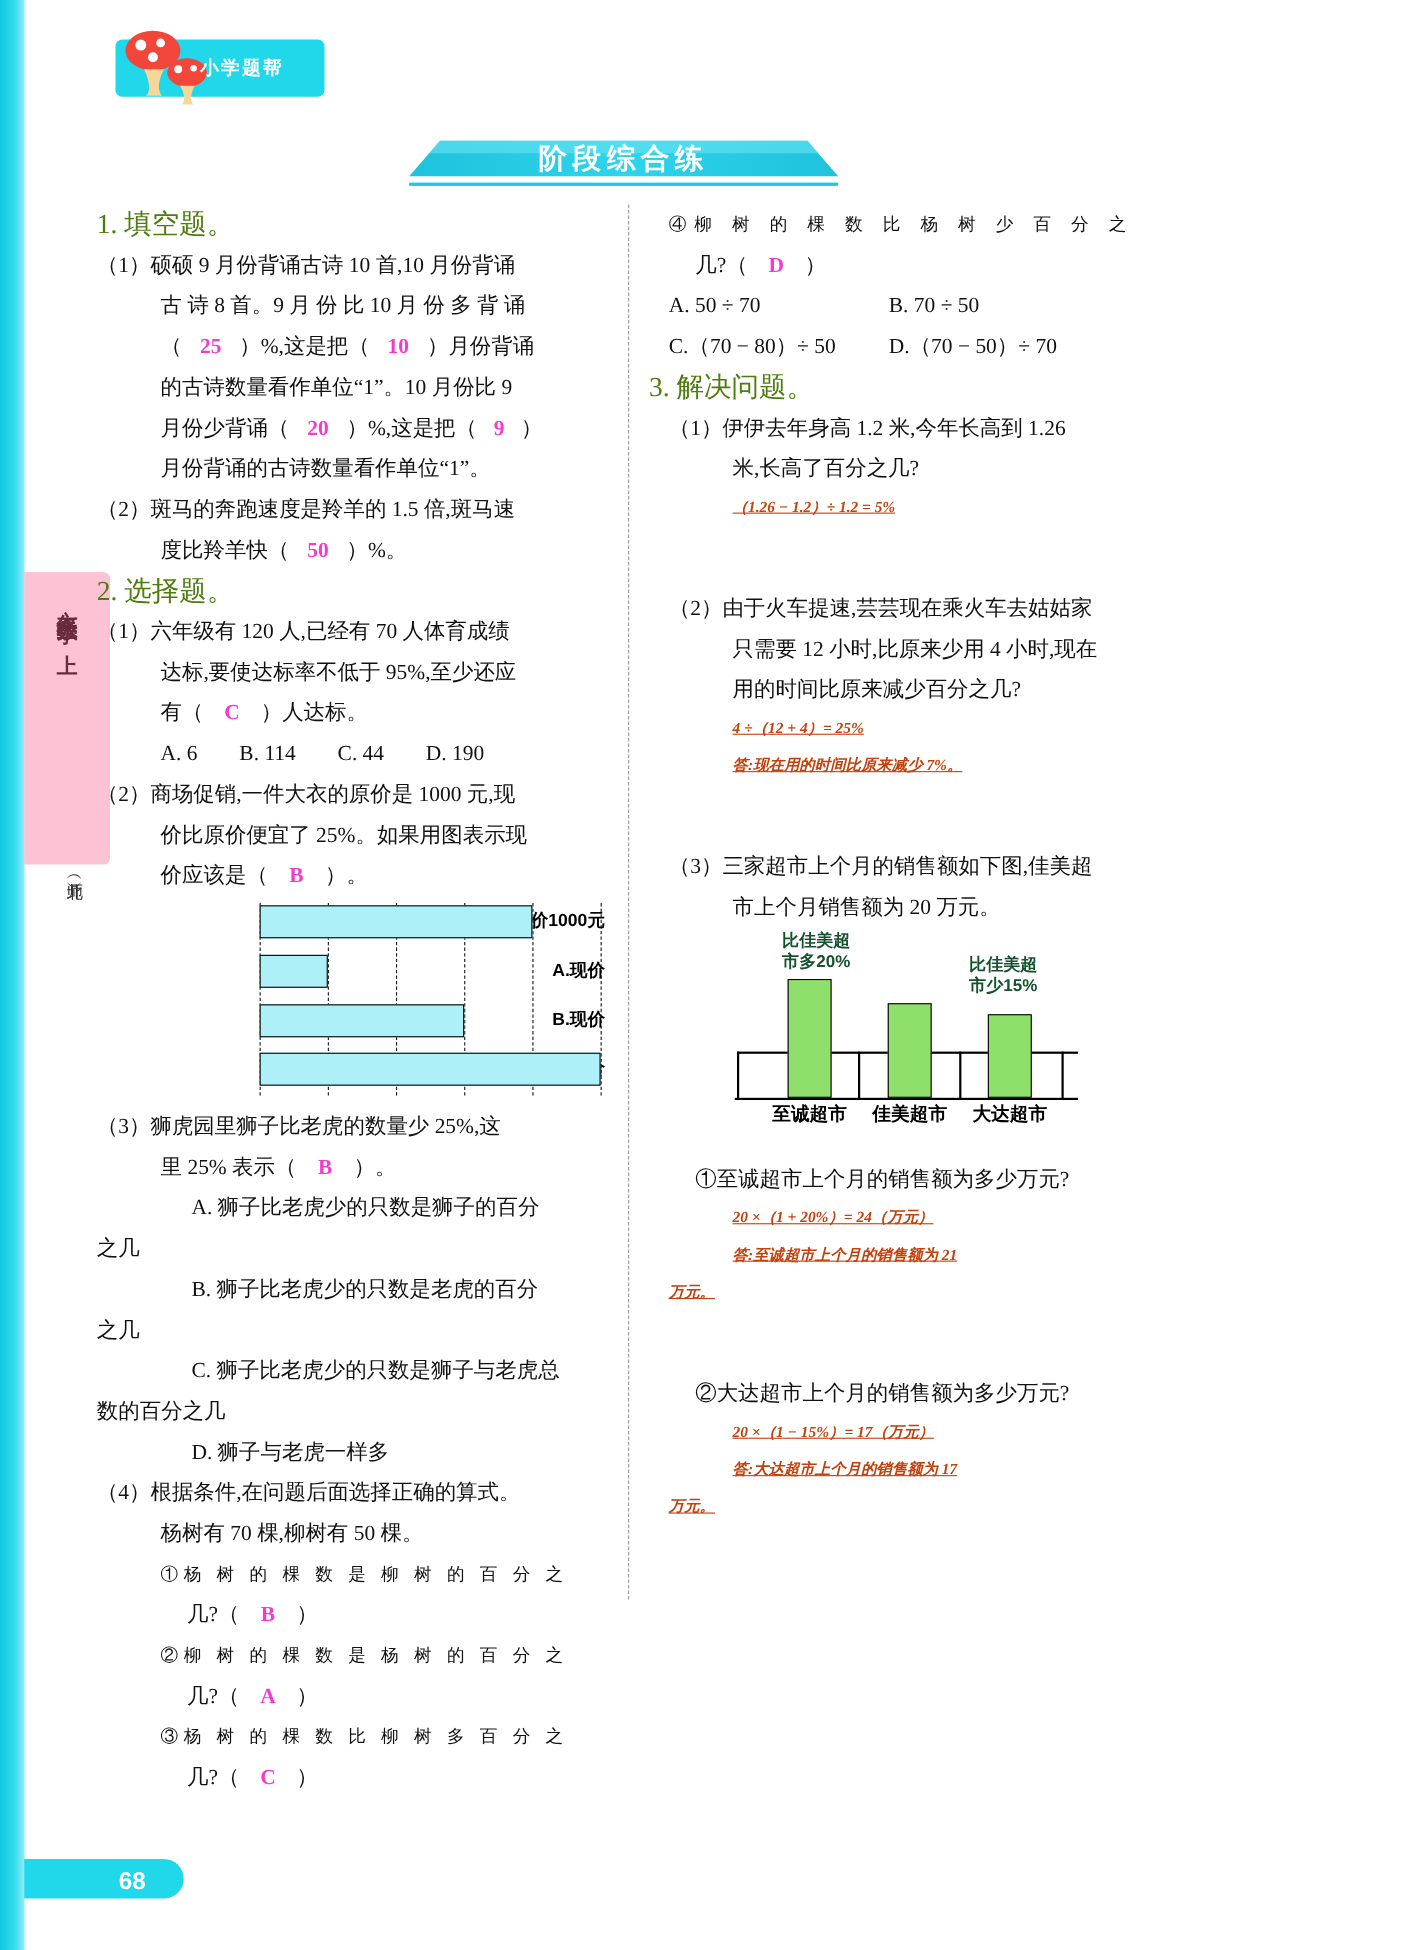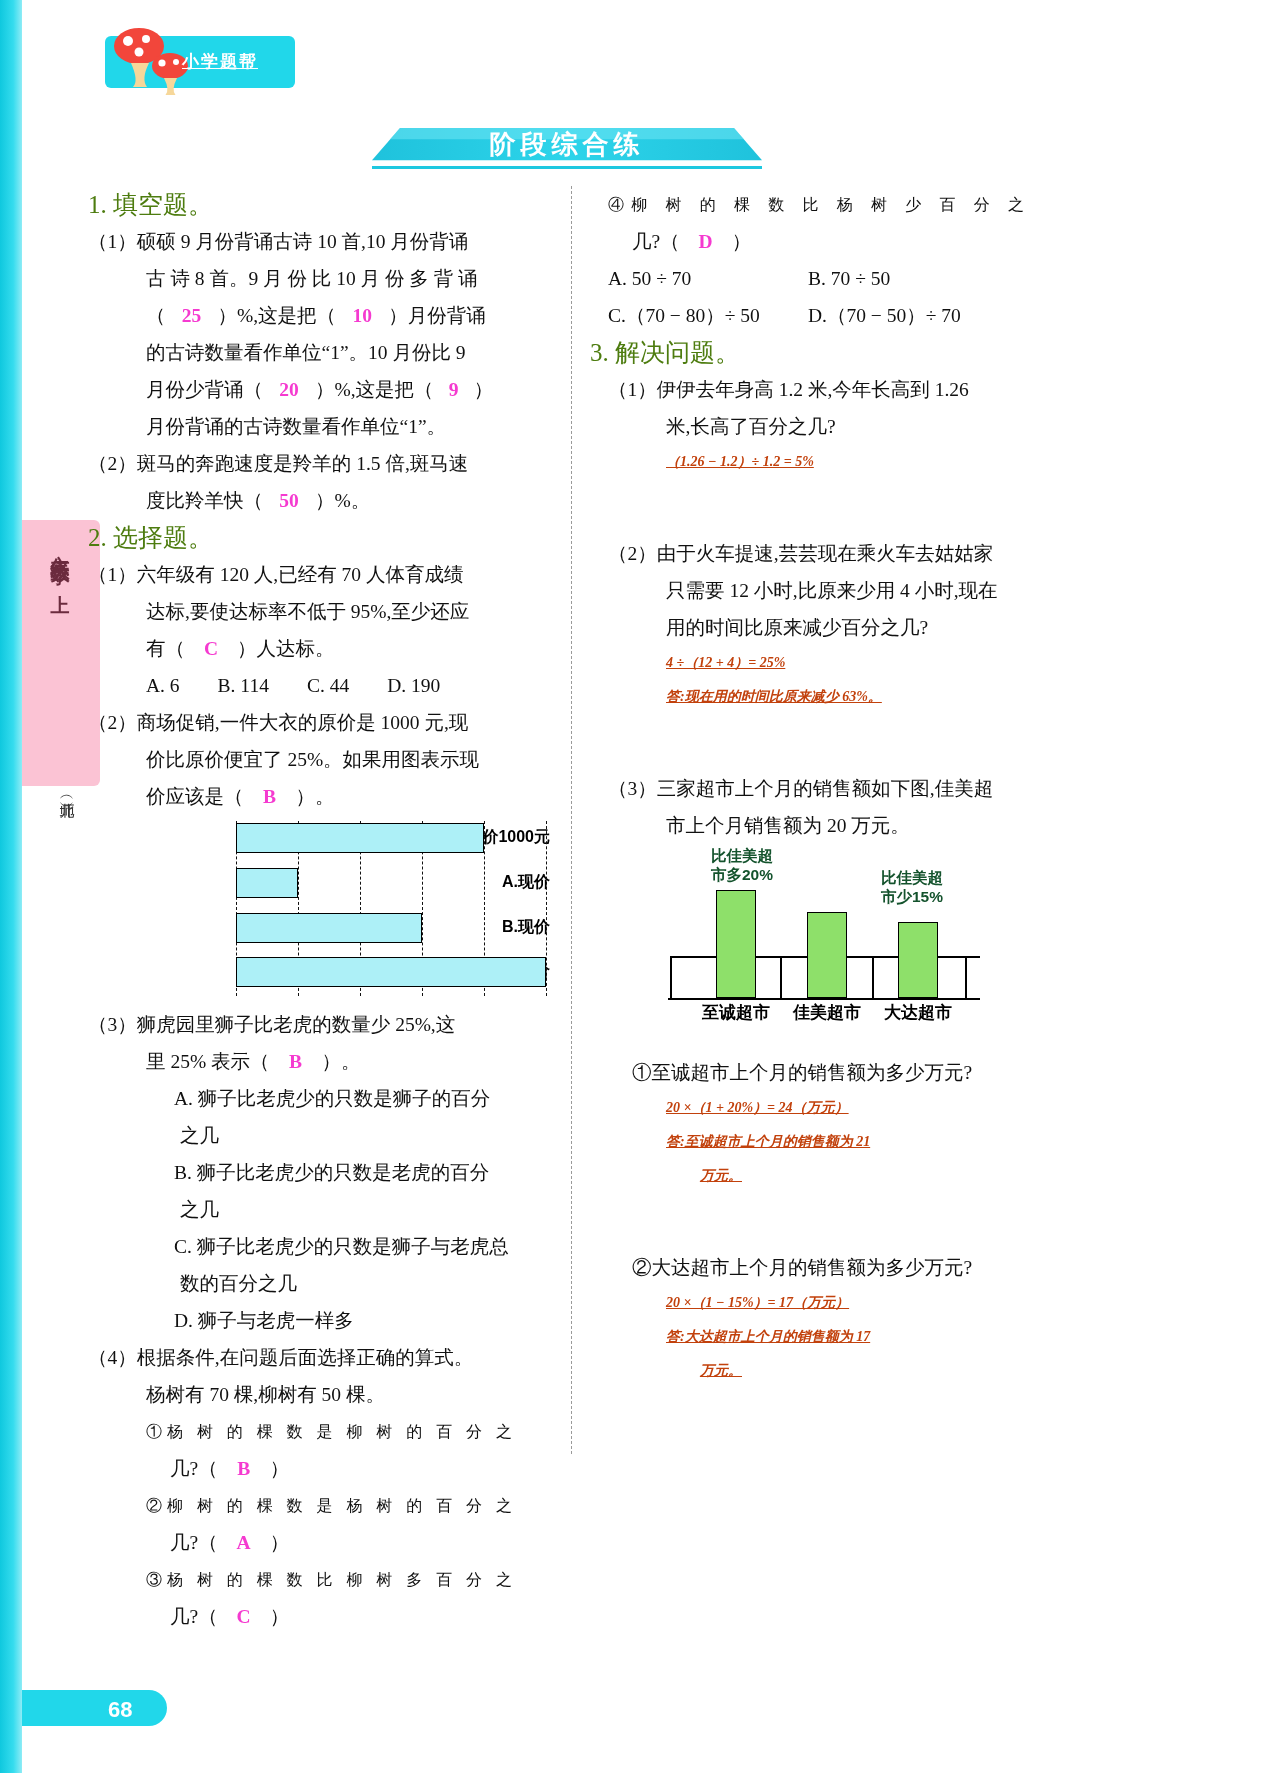--- a/index.html
+++ b/index.html
@@ -27,21 +27,20 @@
     position:absolute; left:105px; top:36px;
     width:190px; height:52px;
     background:#21d7ea;
     border-radius:6px;
   }
   .logo-text {
     position:absolute; left:182px; top:50px;
     font-family:"Liberation Sans","DejaVu Sans",sans-serif;
     font-weight:bold; font-size:17px; color:#ffffff;
     letter-spacing:2px;
-    text-decoration:underline;
   }
   .mushroom { position:absolute; }
 
   
   .banner-wrap {
     position:absolute; left:372px; top:126px; width:390px; height:44px;
   }
   .banner-shape {
     position:absolute; left:0; top:0; width:390px; height:38px;
   }
@@ -103,21 +102,21 @@
   }
 
   
   .col { position:absolute; top:186px; }
   .col-left  { left:88px;  width:472px; }
   .col-right { left:608px; width:470px; }
   .line { font-size:25px; color:#4d7c0f; line-height:37px; white-space:nowrap; }
   .line-wrap { font-size:19.5px; color:#111; line-height:37px; }
   .indent1 { margin-left:24px; }
   .indent2 { margin-left:58px; }
-  .indent3 { margin-left:92px; }
+  .indent3 { }
   .indent-opt { margin-left:86px; }
 
   .ans { color:#f53ad0; font-weight:bold; }
   .ansbox { display:inline-block; min-width:52px; text-align:center; }
   .ansbox-sm { display:inline-block; min-width:40px; text-align:center; }
 
   .hand {
     color:#c2410c;
     font-family:"Liberation Serif","DejaVu Serif",serif;
     font-style:italic;
@@ -346,21 +345,21 @@
     <span>（1）</span><span>伊伊去年身高 1.2 米,今年长高到 1.26</span>
     <div class="indent2">米,长高了百分之几?</div>
     <div class="indent2 hand">（1.26 − 1.2）÷ 1.2 = 5%</div>
   </div>
 
   <div class="line-wrap" style="margin-top:56px;">
     <span>（2）</span><span>由于火车提速,芸芸现在乘火车去姑姑家</span>
     <div class="indent2">只需要 12 小时,比原来少用 4 小时,现在</div>
     <div class="indent2">用的时间比原来减少百分之几?</div>
     <div class="indent2 hand">4 ÷（12 + 4）= 25%</div>
-    <div class="indent2 hand">答:现在用的时间比原来减少 63%。</div>
+    <div class="indent2 hand">答:现在用的时间比原来减少 7%。</div>
   </div>
 
   <div class="line-wrap" style="margin-top:56px;">
     <span>（3）</span><span>三家超市上个月的销售额如下图,佳美超</span>
     <div class="indent2">市上个月销售额为 20 万元。</div>
   </div>
 
   <div class="greenchart">
     <div class="gc-note" style="left:22px; top:0px; width:120px;">比佳美超<br>市多20%</div>
     <div class="gc-note" style="left:192px; top:22px; width:120px;">比佳美超<br>市少15%</div>

